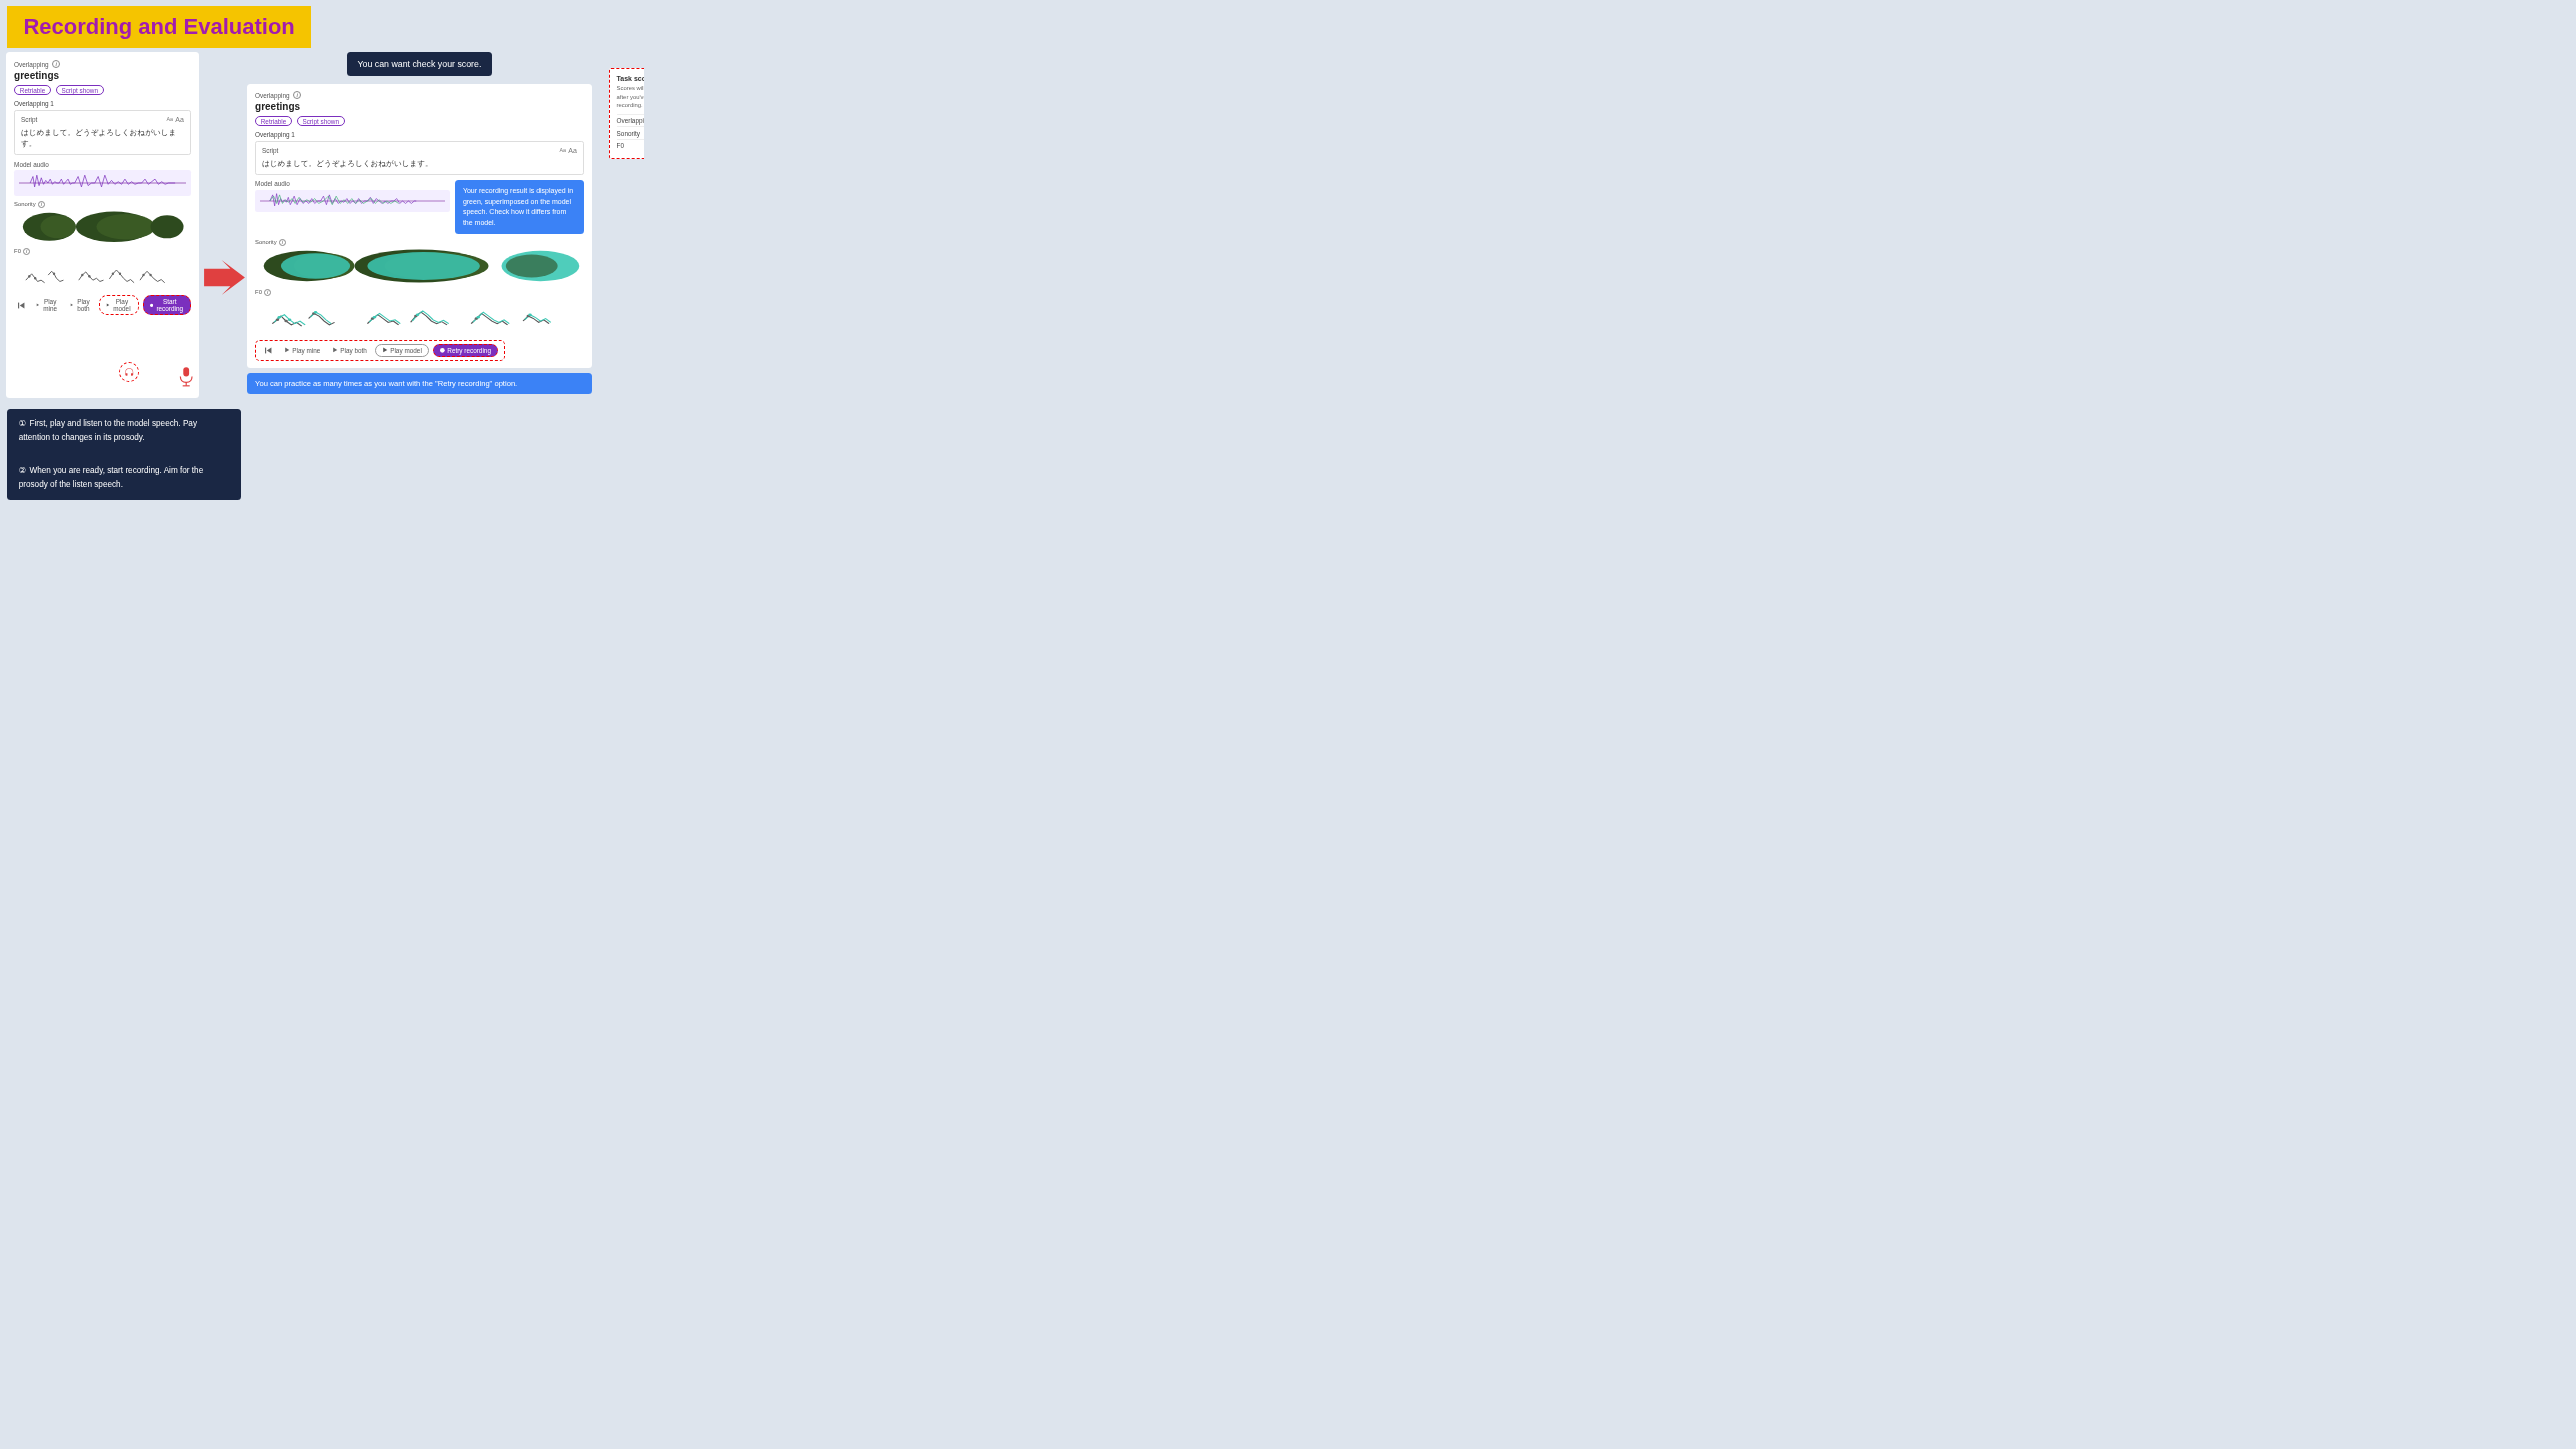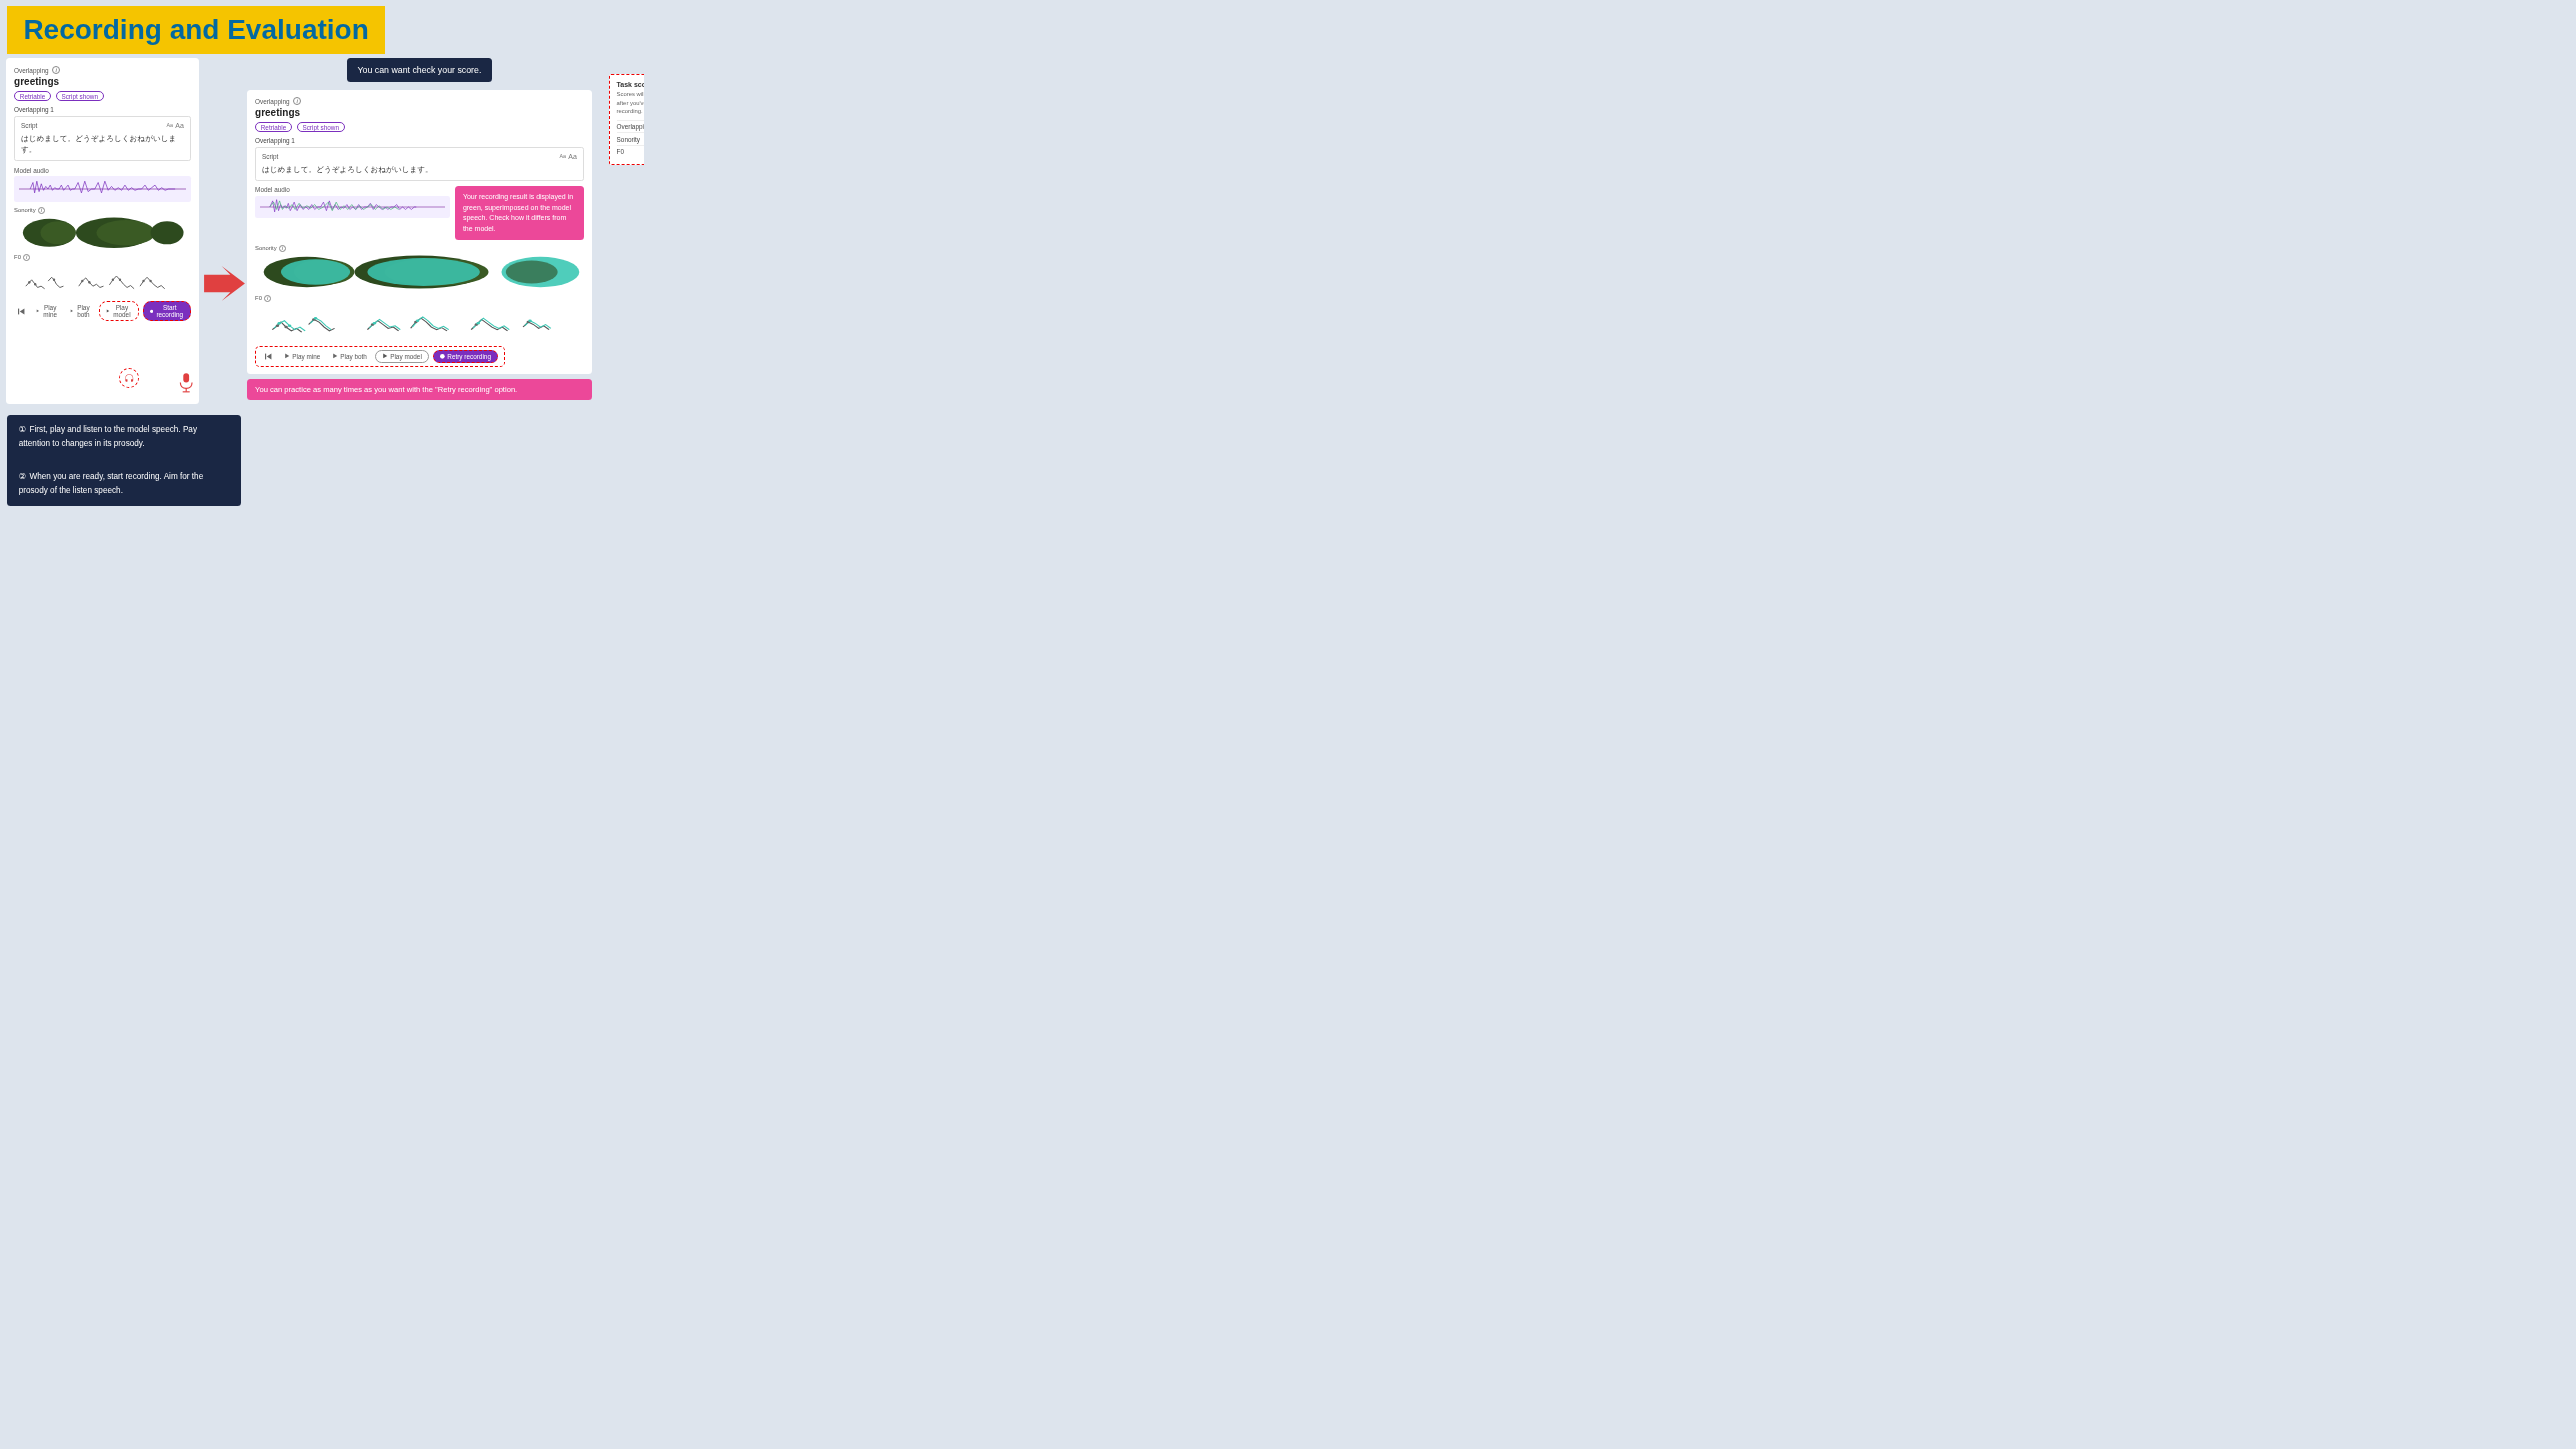--- a/index.html
+++ b/index.html
@@ -20,23 +20,23 @@
     }
 
     
     .title-banner {
       background: #f5c400;
       display: inline-block;
       padding: 8.2px 16.4px;
       margin: 5.9px 0 0 7px;
     }
     .title-banner h1 {
-      font-size: 28px;
+      font-size: 22px;
       font-weight: 900;
-      color: #0369a1;
+      color: #a21caf;
       white-space: nowrap;
     }
 
     
     .main-content {
       display: flex;
       flex-direction: row;
       gap: 0;
       padding: 3.5px 5.9px 5.9px 5.9px;
       position: relative;
@@ -247,21 +247,21 @@
       background: #1a2744;
       color: #fff;
       border-radius: 3.5px;
       padding: 7px 10.5px;
       font-size: 8.8px;
       margin-bottom: 4.7px;
       display: inline-block;
     }
 
     .tooltip-dark-sm {
-      background: #ec4899;
+      background: #3b82f6;
       color: #fff;
       border-radius: 3.5px;
       padding: 5.9px 8.2px;
       font-size: 7.6px;
       margin-bottom: 4.7px;
       display: block;
     }
 
     
     .right-recording-panel {

